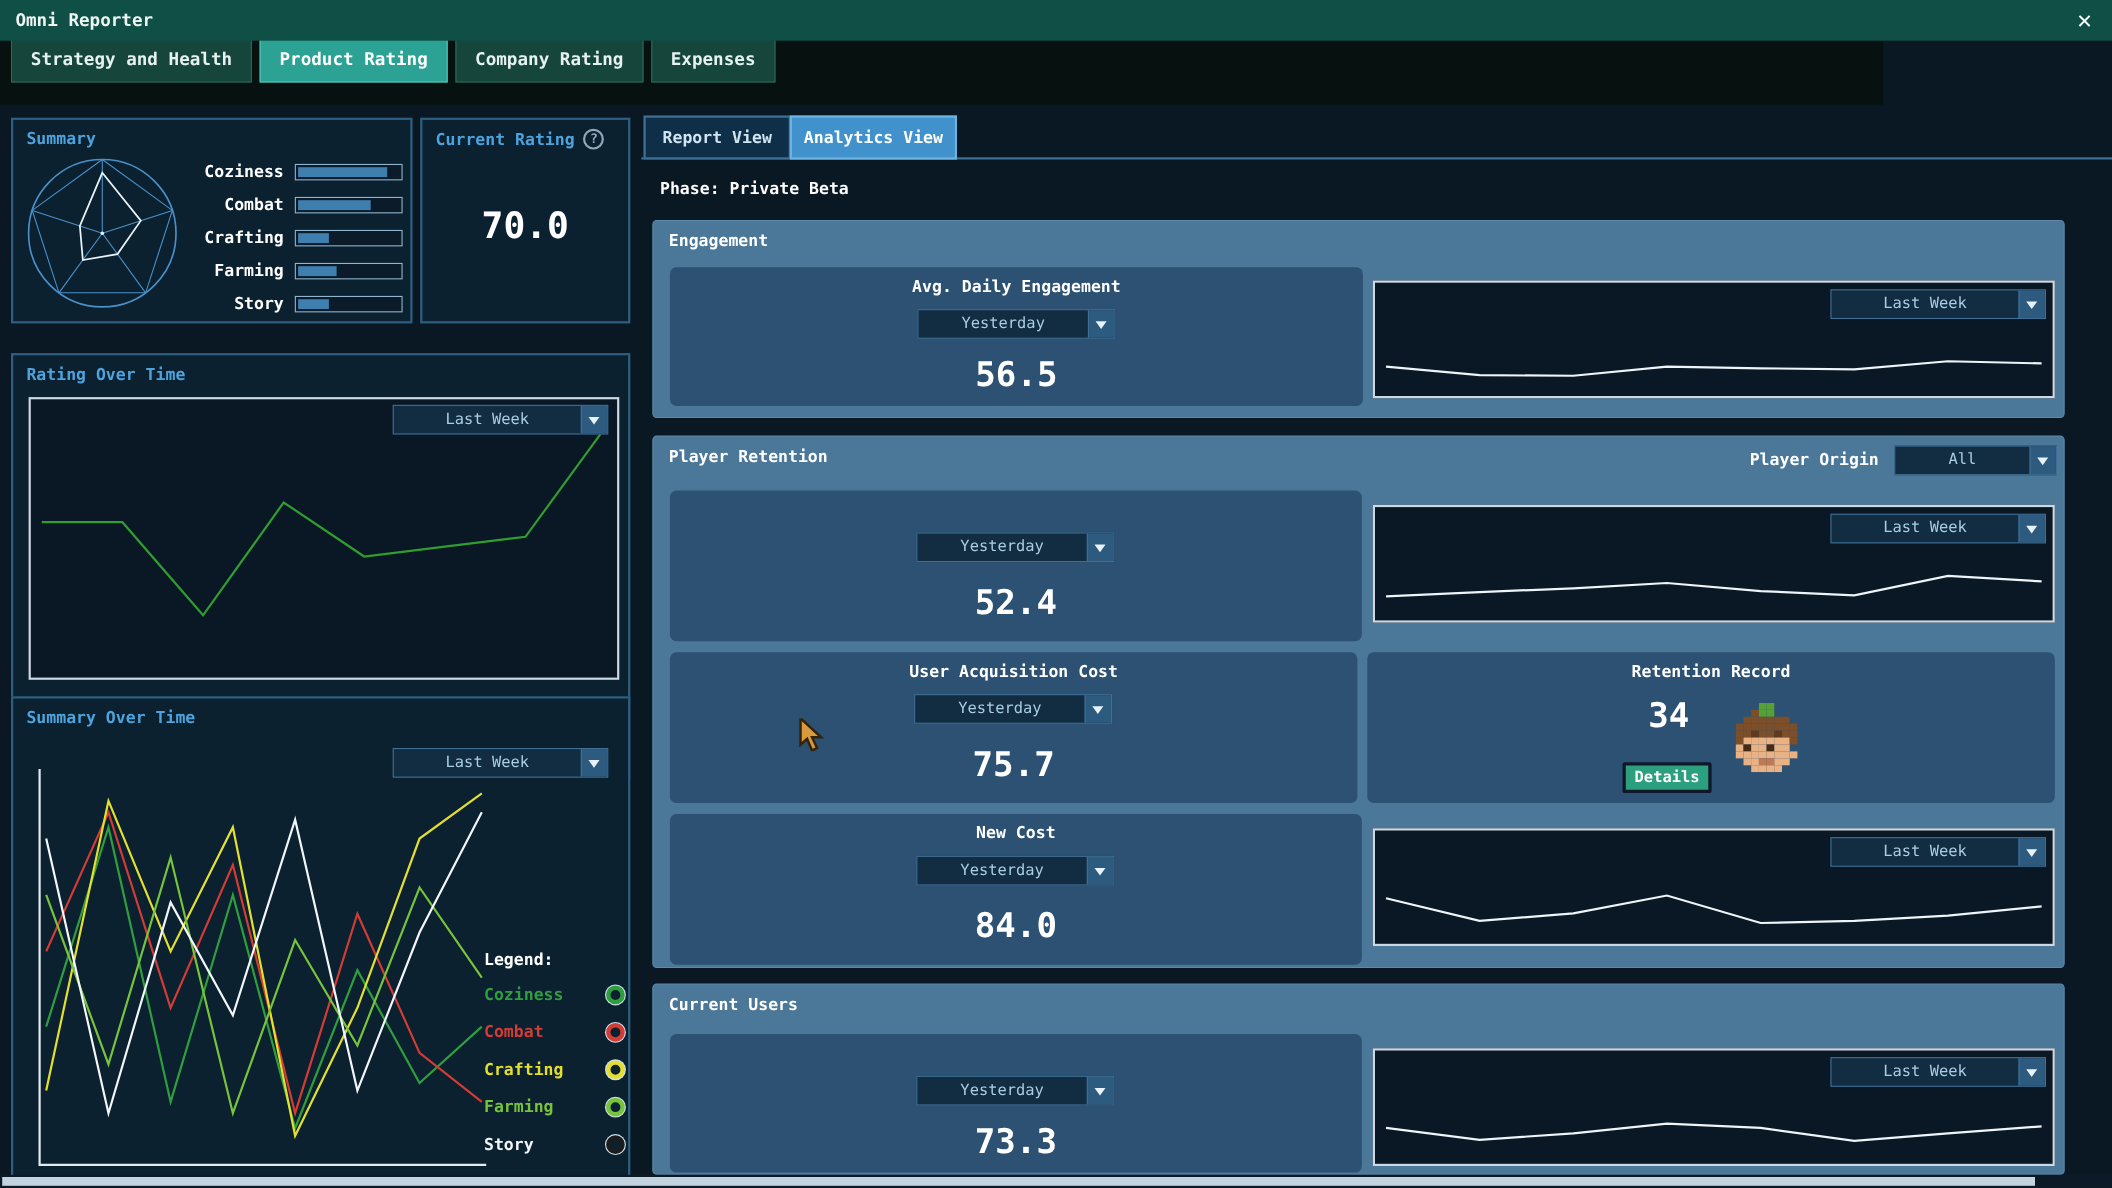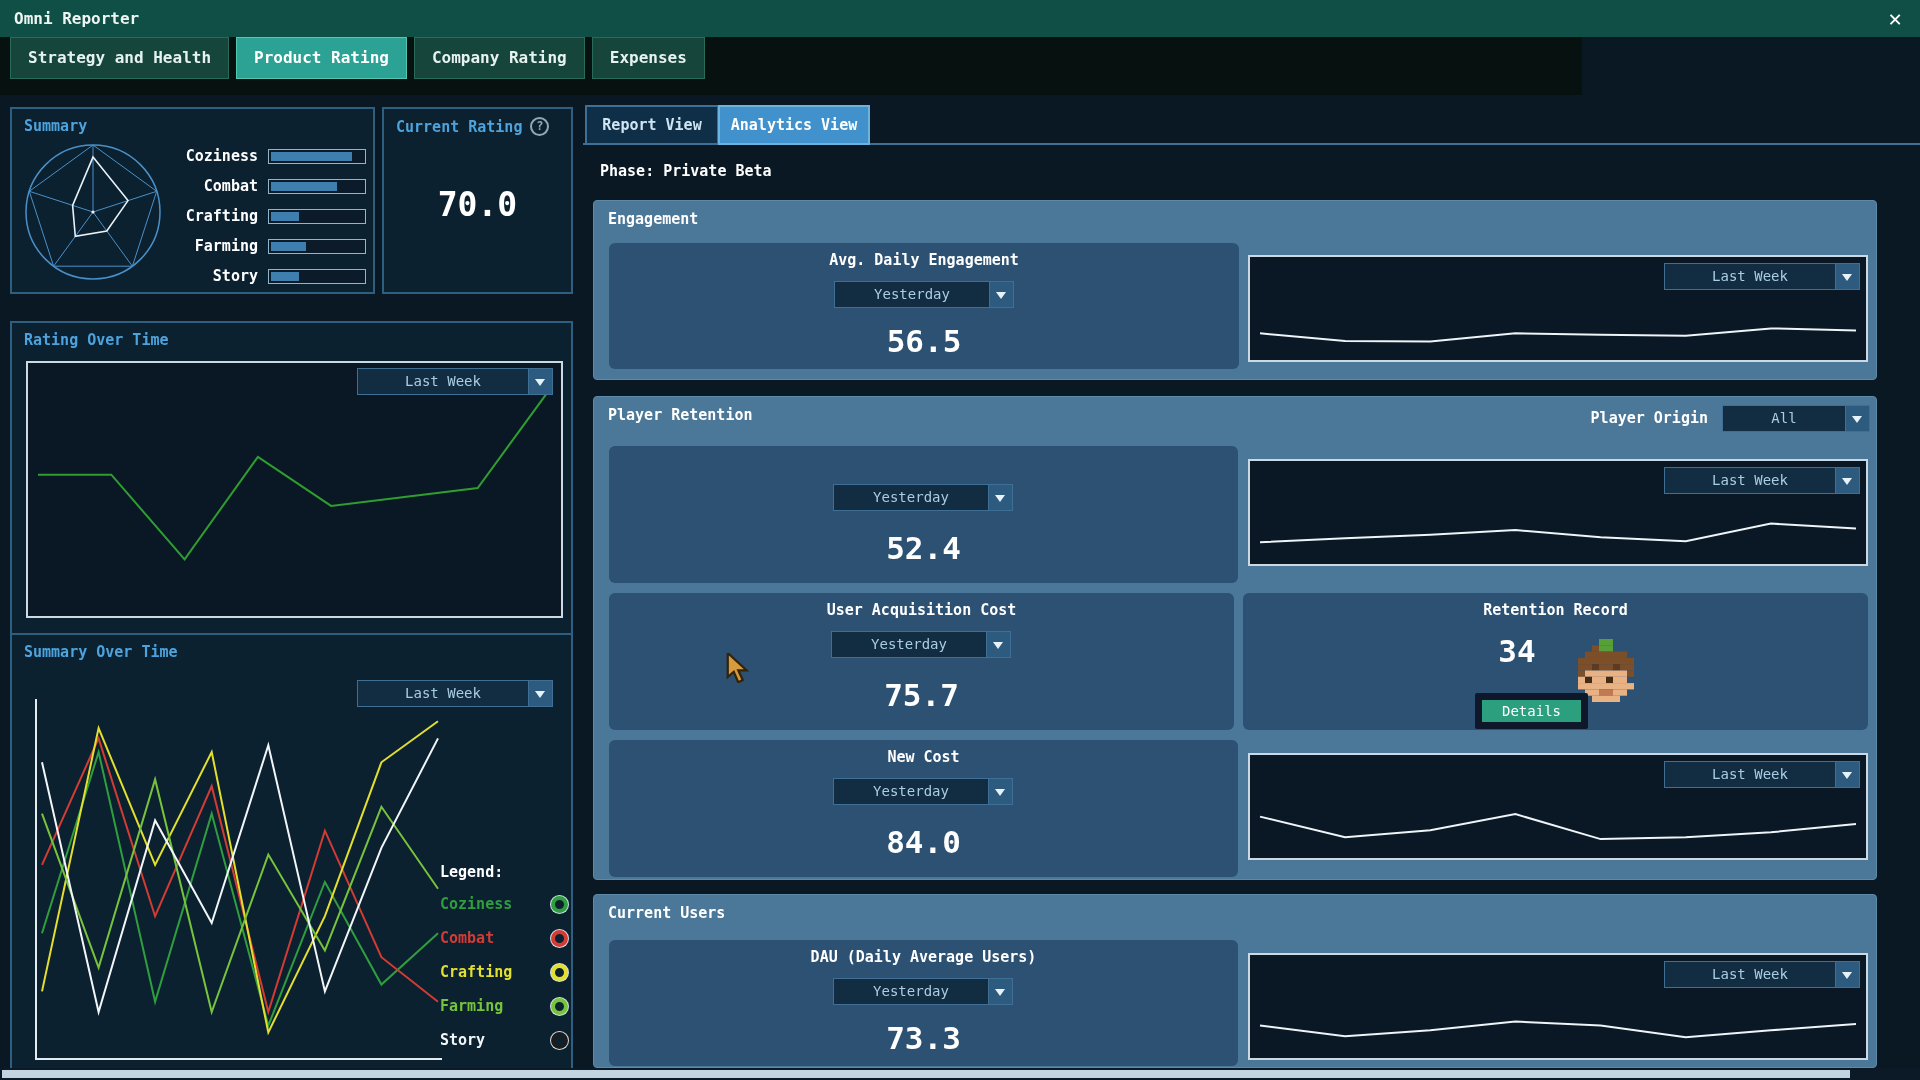--- a/index.html
+++ b/index.html
@@ -3,22 +3,22 @@
 <meta charset="utf-8">
 <style>
   *{margin:0;padding:0;box-sizing:border-box}
   html,body{width:1920px;height:1080px;overflow:hidden;background:#0a1823;
     font-family:"DejaVu Sans Mono","Liberation Mono",monospace;color:#fff}
   body{position:relative}
   .titlebar{position:absolute;left:0;top:0;width:1920px;height:37px;background:#0f4f46;
     display:flex;align-items:center;padding:0 14px;font-size:16px;font-weight:bold;color:#eef6f4;z-index:5}
   .close-btn{position:absolute;right:10px;top:4px;width:30px;height:30px;text-align:center;
     line-height:30px;font-size:22px;color:#fff;cursor:pointer}
-  .tabbar{position:absolute;left:0;top:37px;width:1582px;height:58px;background:#07110f;
-    display:flex;gap:7px;padding:0 10px 0 10px}
+  .tabbar{position:absolute;left:0;top:37px;width:1712px;height:58px;background:#07110f;
+    display:flex;align-items:flex-end;gap:7px;padding:0 10px 12px 10px}
   .tab{height:42px;line-height:40px;padding:0 17px;font-size:16px;font-weight:bold;
     background:#16453c;border:1px solid #2a6a58;color:#e6f2ef;cursor:pointer;margin-bottom:8px}
   .tab.active{background:#2ba294;border-color:#55c6b4;color:#fff}
   .panel{position:absolute;background:#0c2130;border:2px solid #2e5f80}
   .panel-title{position:absolute;left:12px;top:8px;color:#4da3dd;font-size:15px;font-weight:bold}
   .rpanel{position:absolute;background:#4b7798;border-radius:4px;border:1px solid #5d8aa8}
   .rpanel-title{position:absolute;left:14px;top:9px;font-size:15px;font-weight:bold;color:#fff}
   .card{position:absolute;background:#2c5172;border-radius:6px}
   .card-title{position:absolute;left:0;right:0;top:8px;text-align:center;font-size:15px;font-weight:bold;color:#fff}
   .metric-value{position:absolute;left:0;right:0;text-align:center;font-size:31px;font-weight:bold;color:#fff}
@@ -32,22 +32,22 @@
   .rtab.active{background:#4191cc;border-color:#6db3e2;color:#fff}
   .bar-row{display:flex;align-items:center;height:30px}
   .bar-label{width:96px;text-align:right;font-size:15px;font-weight:bold;margin-right:10px;color:#fff;white-space:nowrap}
   .bar-track{width:98px;height:15px;border:1px solid #8fb5cf;background:#0b1b29;padding:2px}
   .bar-fill{display:block;height:100%;background:#3f7fb0}
   .legend-row{display:flex;align-items:center;justify-content:space-between;height:34px}
   .legend-label{font-size:15px;font-weight:bold}
   .ring{width:17px;height:17px;border-radius:50%;border:4px solid #fff;background:#0c2130;box-shadow:0 0 0 1px #cfe0ea}
   .help{display:inline-block;width:19px;height:19px;border:2px solid #8fa8ba;border-radius:50%;
     color:#8fa8ba;font-size:12px;line-height:15px;text-align:center;margin-left:8px;cursor:pointer}
-  .details-btn{position:absolute;background:#2b9f7e;border:7px solid #0f172a;border-radius:2px;
-    color:#fff;font-size:14px;font-weight:normal;padding:3px 20px;cursor:pointer}
+  .details-btn{position:absolute;background:#2b9f7e;border:3px solid #0f172a;border-radius:2px;
+    color:#fff;font-size:14px;font-weight:bold;padding:3px 8px;cursor:pointer}
   .phase{position:absolute;left:600px;top:162px;font-size:15px;font-weight:bold;color:#fff}
   .scrollbar{position:absolute;left:0;top:1068px;width:1920px;height:12px;background:#0c1926;z-index:60}
   .scroll-thumb{position:absolute;left:2px;top:2px;width:1848px;height:8px;background:#c2d4e0}
   .cursor{position:absolute;z-index:99;pointer-events:none}
   svg{display:block}
 </style>
 </head>
 <body>
 
 <div class="titlebar">
@@ -314,21 +314,20 @@
     <div class="dd" style="right:6px;top:6px;width:196px">
       <span class="dd-label">Last Week</span>
       <span class="dd-arrow"></span>
     </div>
   </div>
 </div>
 
 <div class="rpanel" style="left:593px;top:894px;width:1284px;height:174px">
   <div class="rpanel-title">Current Users</div>
   <div class="card" style="left:15px;top:45px;width:629px;height:126px">
-    <div class="card-title">DAU (Daily Average Users)</div>
     <div class="dd" style="left:224px;top:38px;width:180px">
       <span class="dd-label">Yesterday</span>
       <span class="dd-arrow"></span>
     </div>
     <div class="metric-value" style="top:80px">73.3</div>
   </div>
   <div class="chartbox" style="left:654px;top:58px;width:620px;height:107px">
     <svg width="616" height="103">
         <polyline points="10.0,70.4 95.1,81.2 180.3,75.3 265.4,66.5 350.6,70.4 435.7,82.2 520.9,75.3 606.0,69.0" fill="none" stroke="#eef4f8" stroke-width="2"></polyline>
       </svg>

